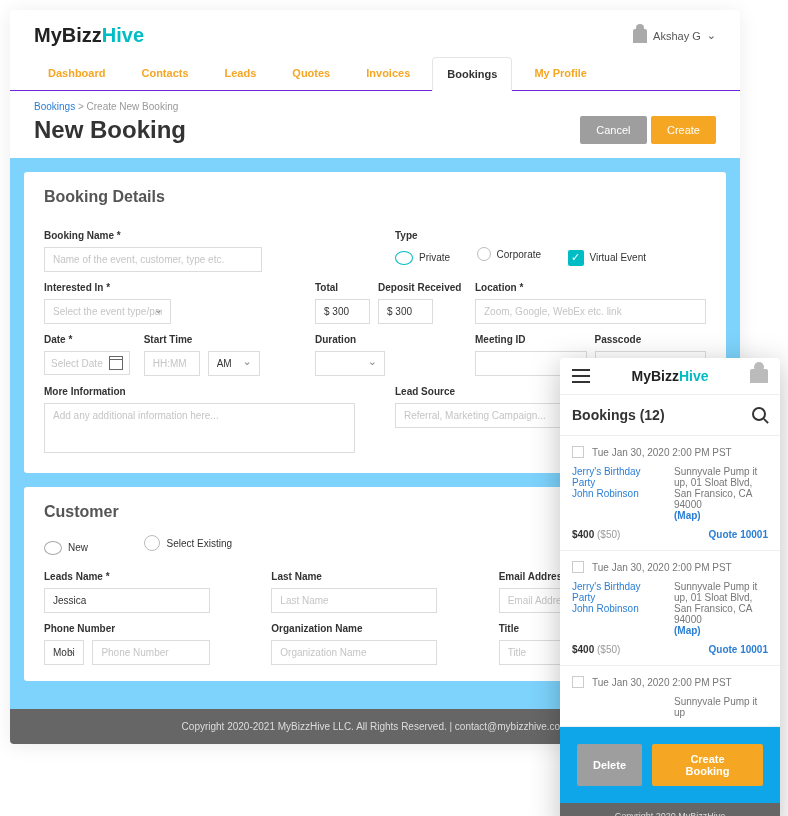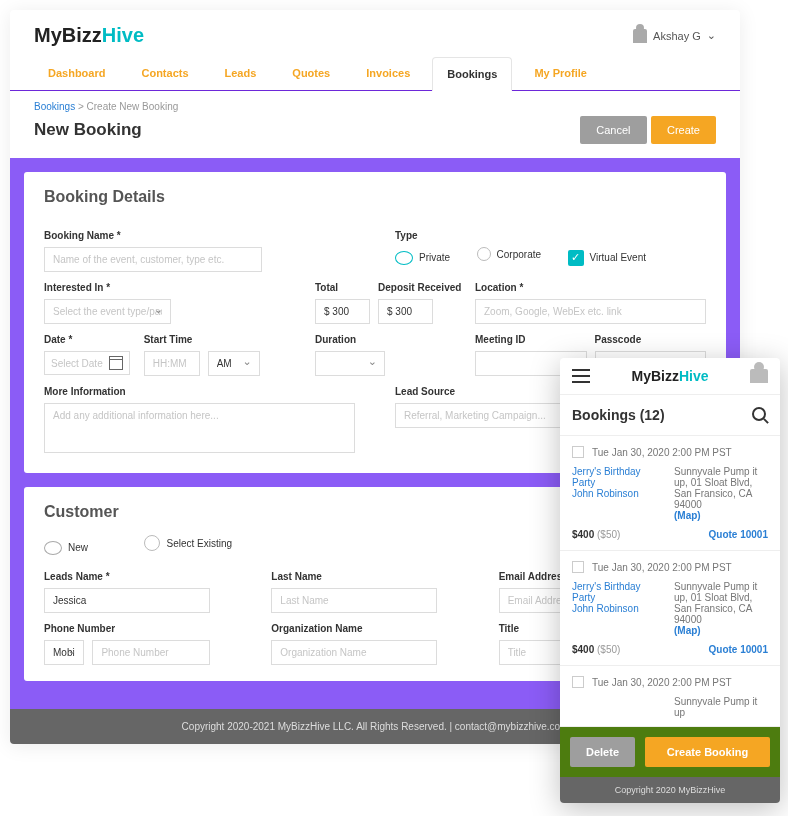--- a/index.html
+++ b/index.html
@@ -10,24 +10,24 @@
 .logo .a{color:#222}.logo .b{color:#00bcc4}
 .user{display:flex;align-items:center;gap:6px;font-size:11px;color:#555}
 .user-icon{width:14px;height:14px;background:#aaa;border-radius:2px 2px 0 0;position:relative}
 .user-icon::before{content:"";position:absolute;width:8px;height:8px;background:#aaa;border-radius:50%;top:-5px;left:3px}
 .tabs{display:flex;border-bottom:1px solid #6d28d9;padding:0 24px;gap:8px}
 .tab{padding:10px 14px;font-size:11px;font-weight:700;color:#f5a623;cursor:pointer}
 .tab.active{color:#333;border:1px solid #e5e5e5;border-bottom:1px solid #fff;border-radius:4px 4px 0 0;margin-bottom:-1px;background:#fff}
 .crumbs{padding:10px 24px 4px;font-size:10px;color:#999}
 .crumbs a{color:#2a7fd4;text-decoration:none}
 .titlebar{display:flex;justify-content:space-between;align-items:center;padding:0 24px 14px}
-.titlebar h1{font-size:17px;color:#333;font-weight:700}
+.titlebar h1{font-size:24px;color:#333;font-weight:700}
 .btn{border:none;padding:8px 16px;font-size:11px;color:#fff;cursor:pointer;border-radius:2px}
 .btn-grey{background:#9e9e9e}.btn-orange{background:#f5a623}
-.content{background:#8b5cf6;padding:14px 14px}
+.content{background:#7dd3fc;padding:14px 14px}
 .card{background:#fff;border-radius:3px;padding:16px 20px;margin-bottom:14px}
 .card h2{font-size:16px;color:#555;margin-bottom:14px;font-weight:700}
 .row{display:flex;gap:40px}
 .col{flex:1}
 .lbl{font-size:10px;font-weight:700;color:#333;display:block;margin-bottom:6px;margin-top:10px}
 .inp,.sel,.ta{width:100%;border:1px solid #dcdcdc;padding:6px 8px;font-size:10px;color:#333;background:#fff}
 .inp::placeholder,.ta::placeholder{color:#c5c5c5}
 .sel{appearance:none;background:#fff;color:#c5c5c5;position:relative}
 .selwrap{position:relative}
 .selwrap::after{content:"⌄";position:absolute;right:8px;top:4px;font-size:11px;color:#888;pointer-events:none}
@@ -59,21 +59,21 @@
 .search-icon::after{content:"";width:2px;height:6px;background:#333;position:absolute;bottom:-1px;right:1px;transform:rotate(-45deg)}
 .m-list{max-height:290px;overflow:hidden}
 .m-item{padding:10px 12px;border-bottom:1px solid #eee;font-size:10px}
 .m-date{display:flex;align-items:center;gap:8px;color:#777;margin-bottom:8px}
 .m-cb{width:12px;height:12px;border:1px solid #ccc}
 .m-row{display:flex;justify-content:space-between;gap:8px}
 .m-link{color:#2a7fd4}
 .m-addr{color:#777;text-align:left;flex:1}
 .m-price{color:#333}
 .m-price span{color:#999}
-.m-actions{display:flex;gap:10px;padding:10px;background:#4d7c0f;border-top:1px solid #eee}
+.m-actions{display:flex;gap:10px;padding:17px;background:#0ea5e9;border-top:1px solid #eee}
 .m-btn{flex:0 0 auto;padding:9px 16px;font-size:11px;font-weight:700;border:none;color:#fff;border-radius:2px;cursor:pointer}
 .m-del{background:#9e9e9e}.m-create{background:#f5a623;flex:1}
 .m-foot{background:#666;color:#ddd;text-align:center;padding:8px;font-size:9px}
 .grid3{display:flex;gap:20px}
 .grid3>div{flex:1}
 </style>
 </head>
 <body>
 
 <div class="desktop">

